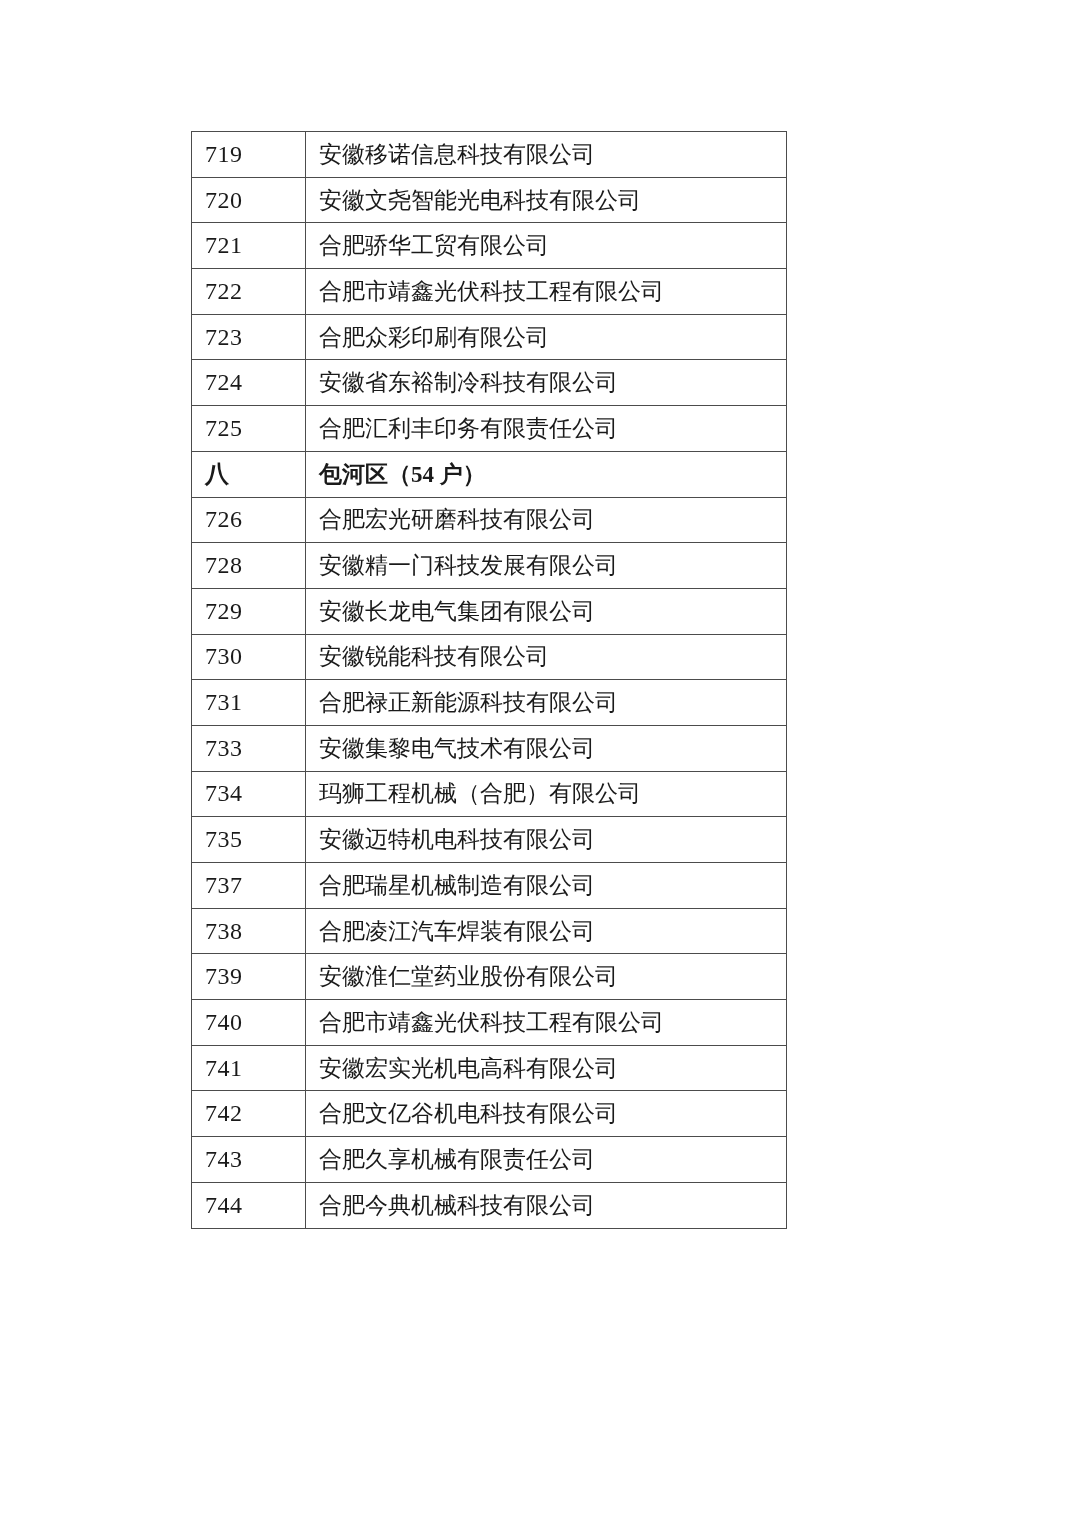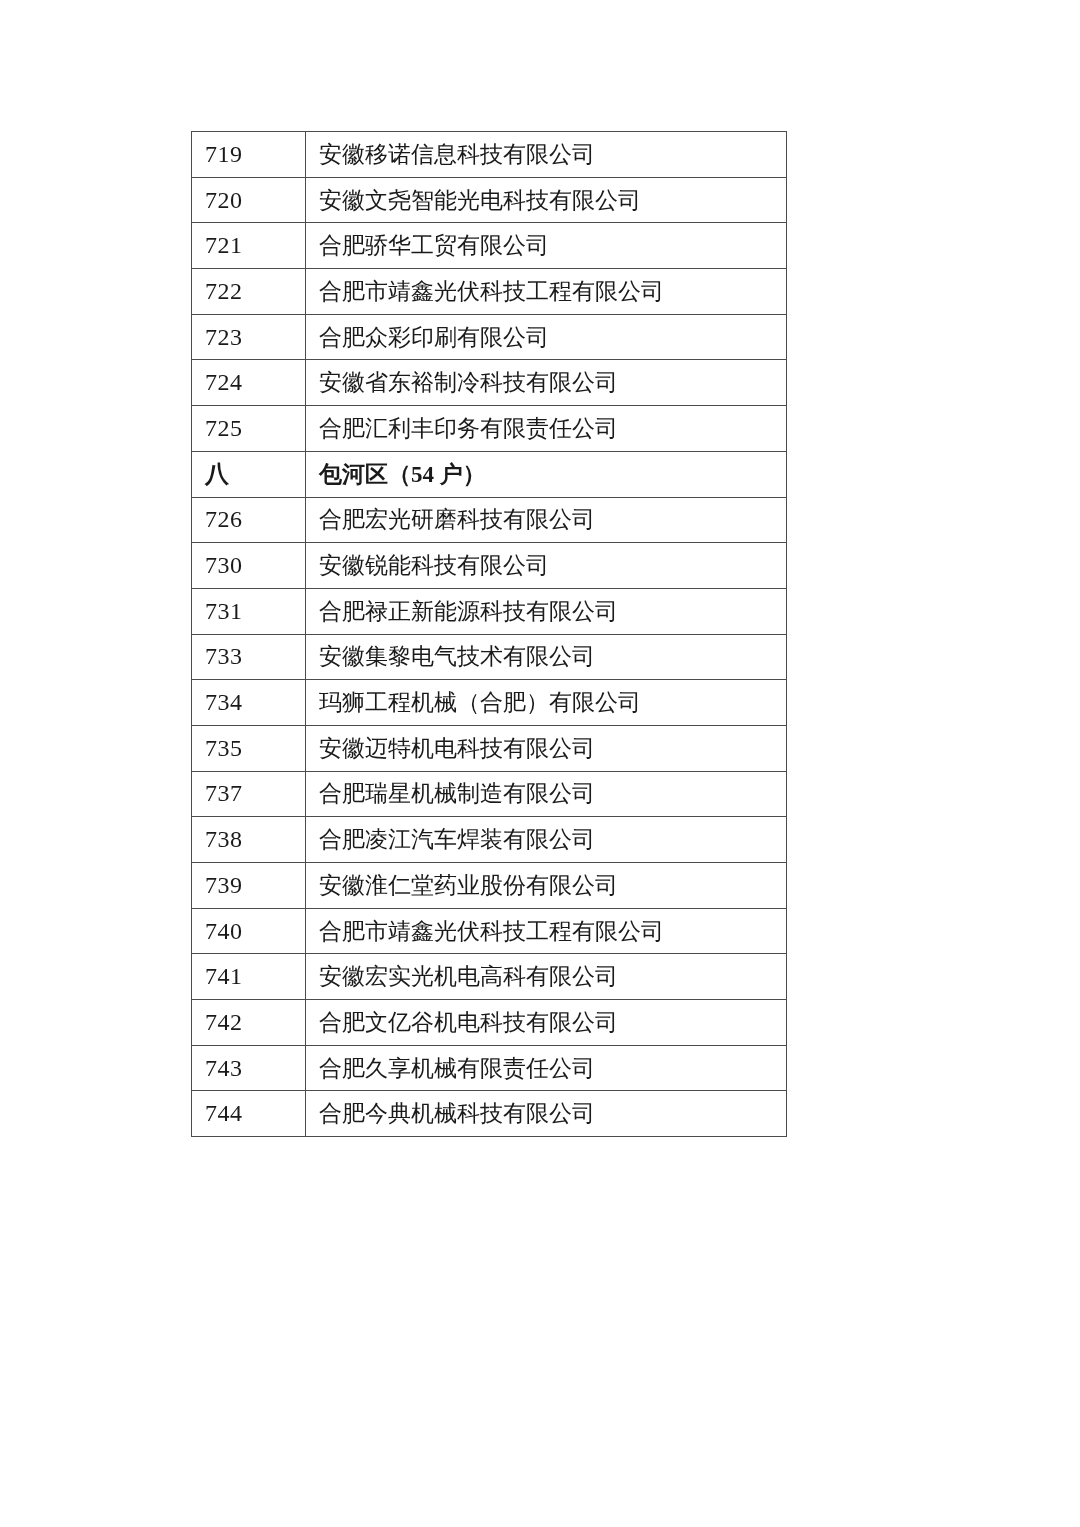--- a/index.html
+++ b/index.html
@@ -91,21 +91,29 @@
     <td class="cell-num">八</td>
     <td class="cell-name">包河区（54 户）</td>
   </tr>
 
   <tr>
     <td class="cell-num">726</td>
     <td class="cell-name">合肥宏光研磨科技有限公司</td>
   </tr>
 
 
+  <tr>
+    <td class="cell-num">728</td>
+    <td class="cell-name">安徽精一门科技发展有限公司</td>
+  </tr>
 
+  <tr>
+    <td class="cell-num">729</td>
+    <td class="cell-name">安徽长龙电气集团有限公司</td>
+  </tr>
 
   <tr>
     <td class="cell-num">730</td>
     <td class="cell-name">安徽锐能科技有限公司</td>
   </tr>
 
   <tr>
     <td class="cell-num">731</td>
     <td class="cell-name">合肥禄正新能源科技有限公司</td>
   </tr>

